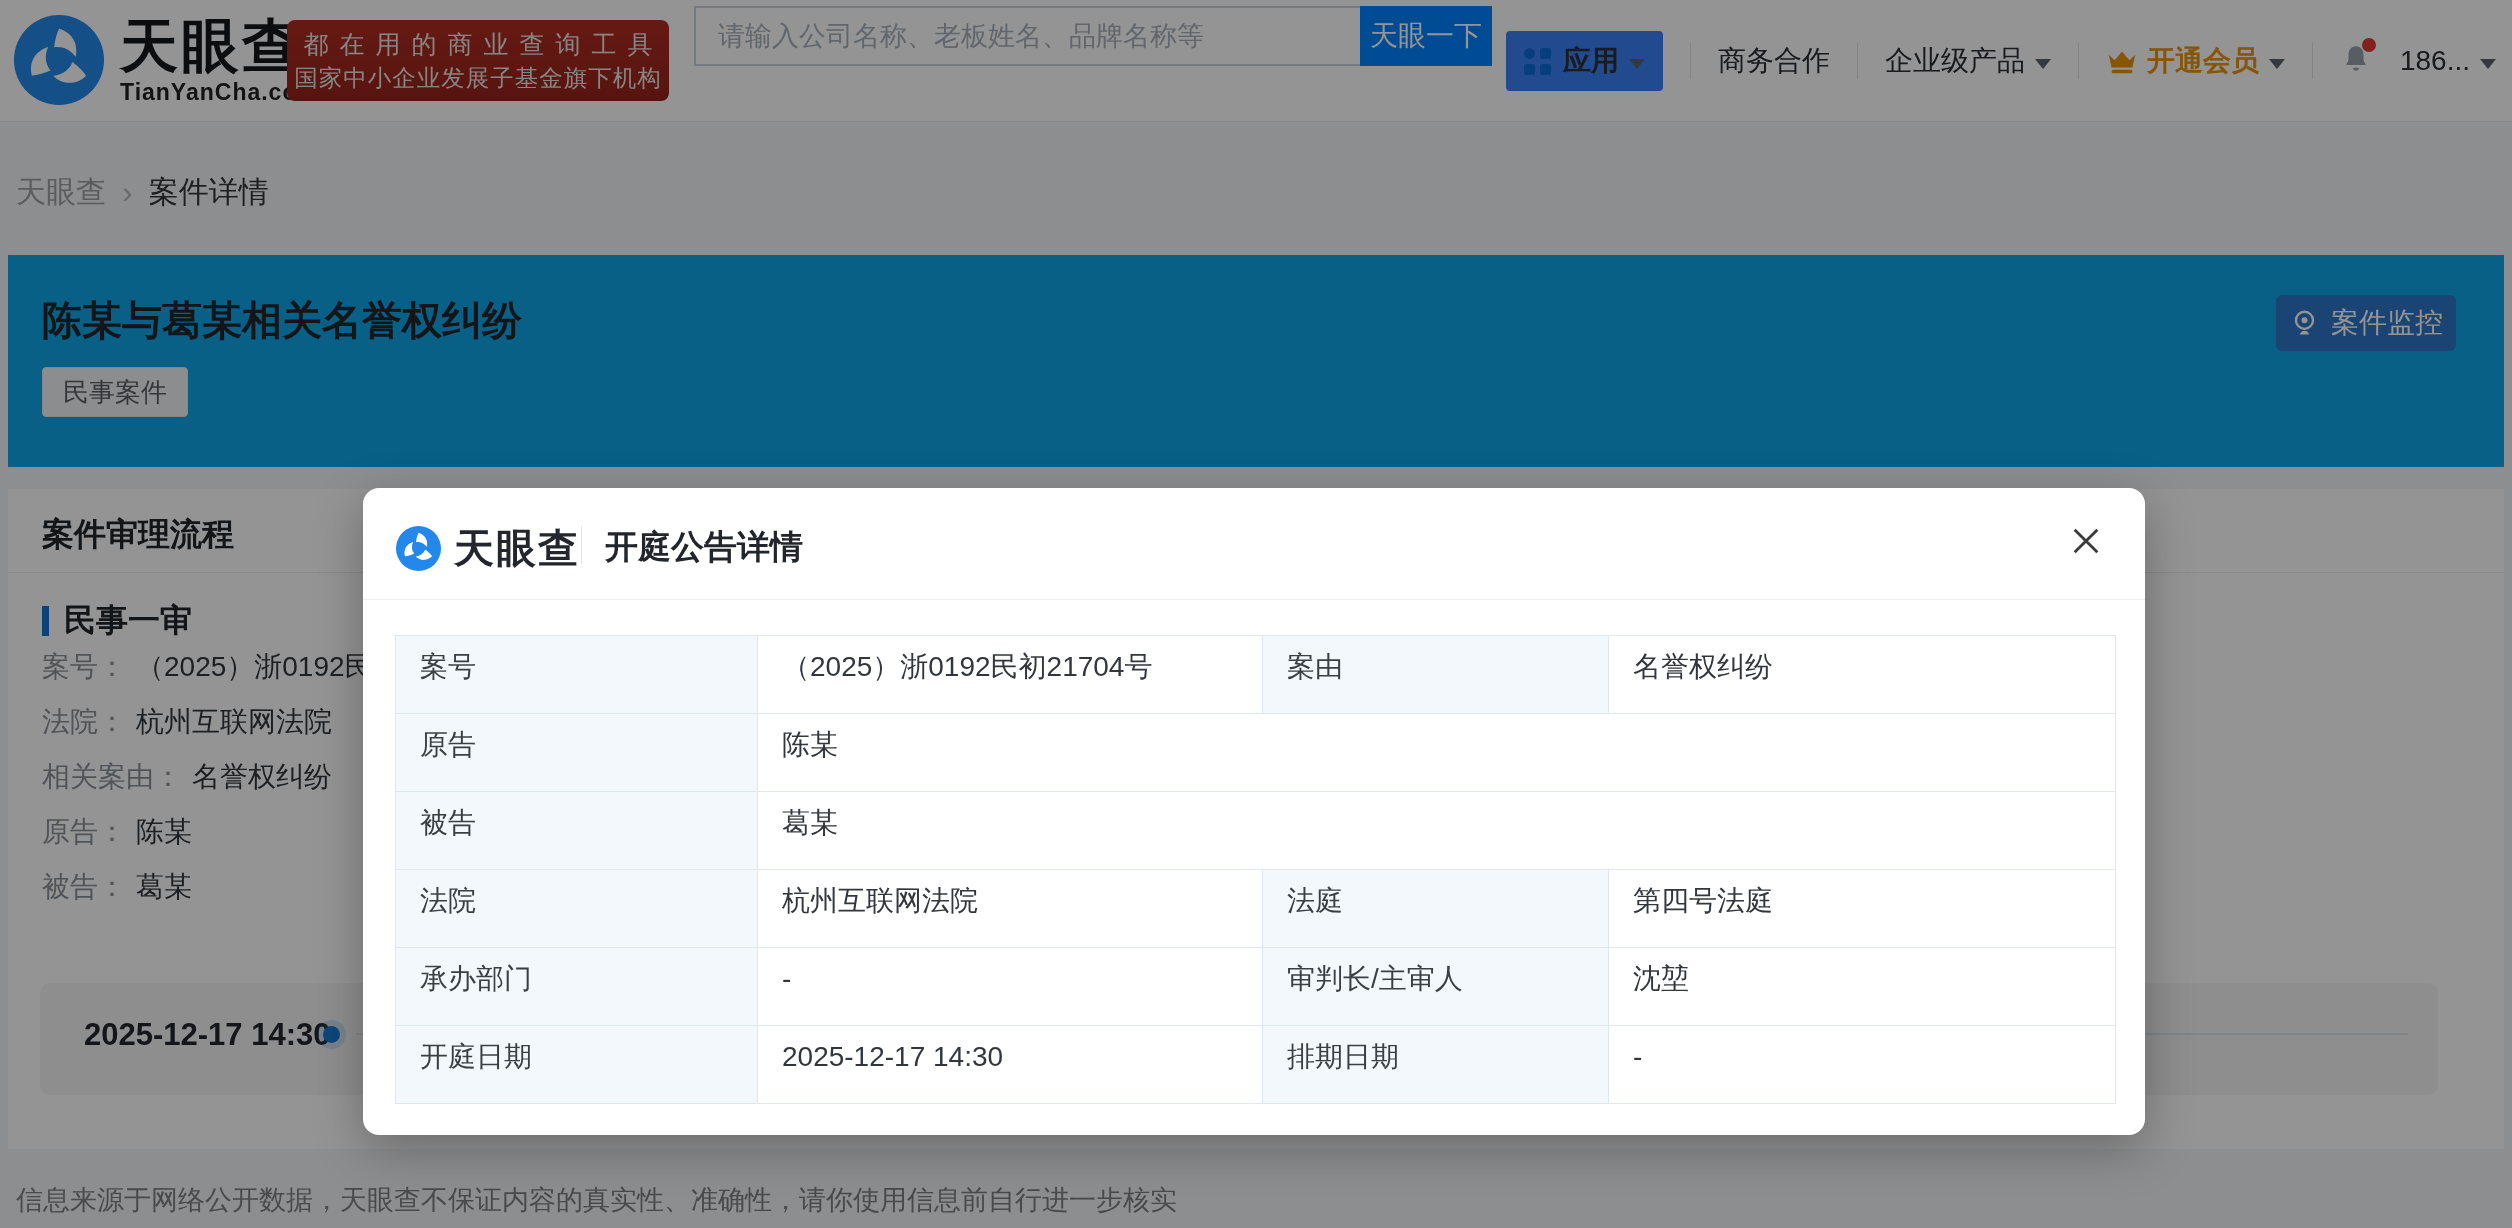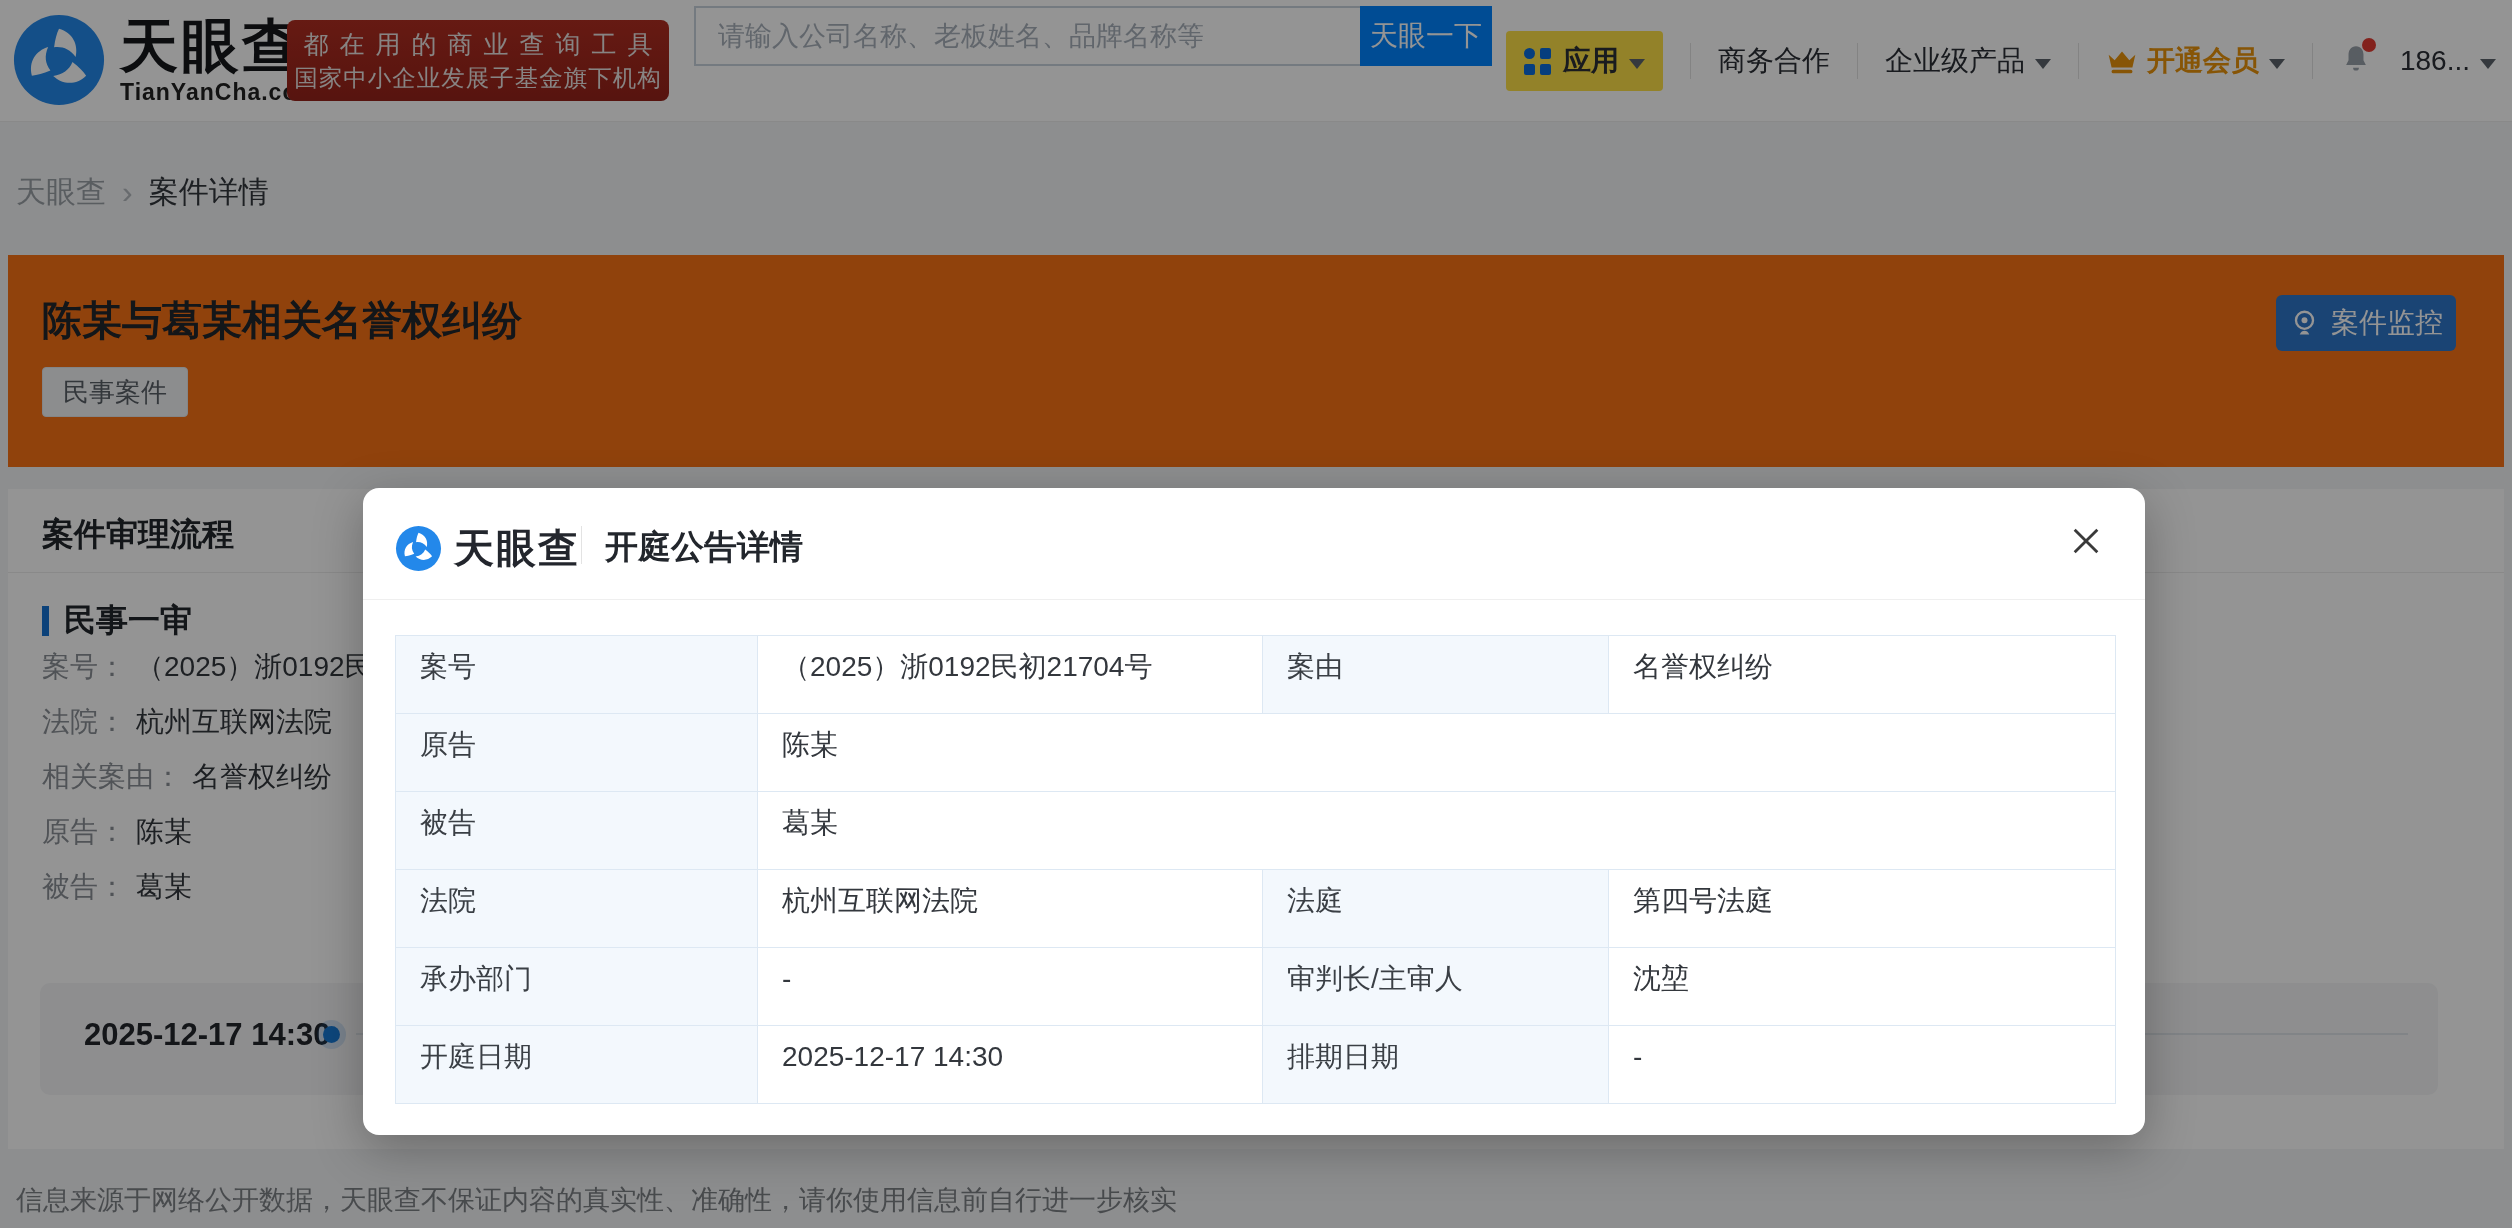--- a/index.html
+++ b/index.html
@@ -21,39 +21,39 @@
   .search { position:absolute; left:694px; top:6px; }
   .tabs { display:flex; height:40px; margin-left:2px; }
   .tab { font-size:26px; color:#2b2f36; padding:0 21px; line-height:40px; cursor:pointer; }
   .tab.active { background:#0084ff; color:#fff; }
   .srow { display:flex; width:798px; height:60px; }
   .sinput { flex:1; border:2px solid #c9d3dd; border-right:none; background:#fff; font-size:27px; color:#333; padding:0 0 0 22px; outline:none; font-family:inherit; }
   .sinput::placeholder { color:#a8b0ba; }
   .sbtn { width:132px; background:#0084ff; color:#fff; font-size:28px; border:none; cursor:pointer; font-family:inherit; }
 
   .nav { position:absolute; right:16px; top:0; height:122px; display:flex; align-items:center; }
-  .chip { background:#fde047; border-radius:4px; height:60px; display:flex; align-items:center; padding:0 18px; cursor:pointer; }
+  .chip { background:#3b82f6; border-radius:4px; height:60px; display:flex; align-items:center; padding:0 18px; cursor:pointer; }
   .grid-ic { width:27px; height:27px; display:grid; grid-template-columns:11px 11px; grid-template-rows:11px 11px; gap:5px; margin-right:12px; }
   .grid-ic i { background:#0c6bd9; border-radius:2px; }
   .grid-ic i:first-child { border-radius:50%; }
   .caret { width:0; height:0; border-left:8px solid transparent; border-right:8px solid transparent; border-top:10px solid #5c636c; margin-left:10px; margin-top:5px; }
   .nav-item { font-size:28px; color:#2b2f36; display:flex; align-items:center; cursor:pointer; white-space:nowrap; }
   .vsep { width:1px; height:36px; background:#e2e2e2; margin:0 27px; }
   .vip { color:#e8930c; font-weight:700; }
   .bell-wrap { position:relative; margin-right:28px; cursor:pointer; }
   .bell-dot { position:absolute; right:-4px; top:-4px; width:14px; height:14px; border-radius:50%; background:#e23c32; }
 
   
   .crumb { position:absolute; left:16px; top:172px; font-size:30px; display:flex; align-items:center; }
   .crumb-home { color:#9aa0a6; cursor:pointer; }
   .crumb-sep { color:#b3b8bd; margin:0 16px; font-size:32px; }
   .crumb-cur { color:#33373d; }
 
   
-  .card1 { position:absolute; left:8px; top:255px; width:2496px; height:212px; background:#f97316; }
+  .card1 { position:absolute; left:8px; top:255px; width:2496px; height:212px; background:#0ea5e9; }
   .case-title { position:absolute; left:34px; top:38px; font-size:40px; font-weight:800; color:#22262c; }
   .case-badge { position:absolute; left:34px; top:112px; height:50px; line-height:48px; padding:0 20px; background:#f2f3f5; border:1px solid #e3e5e9; border-radius:4px; font-size:26px; color:#595f66; }
   .monitor-btn { position:absolute; right:48px; top:40px; width:180px; height:56px; background:#2d75c8; border:none; border-radius:6px; color:#fff; font-size:28px; display:flex; align-items:center; justify-content:center; gap:11px; cursor:pointer; font-family:inherit; }
 
   
   .card2 { position:absolute; left:8px; top:489px; width:2496px; height:660px; background:#fff; }
   .sec-title { position:absolute; left:34px; top:24px; font-size:32px; font-weight:800; color:#22262c; }
   .sec-div { position:absolute; left:0; right:0; top:83px; height:1px; background:#ededed; }
   .stage { position:absolute; left:34px; top:110px; display:flex; align-items:center; }
   .stage-bar { width:7px; height:30px; background:#1673d2; margin-right:15px; }

